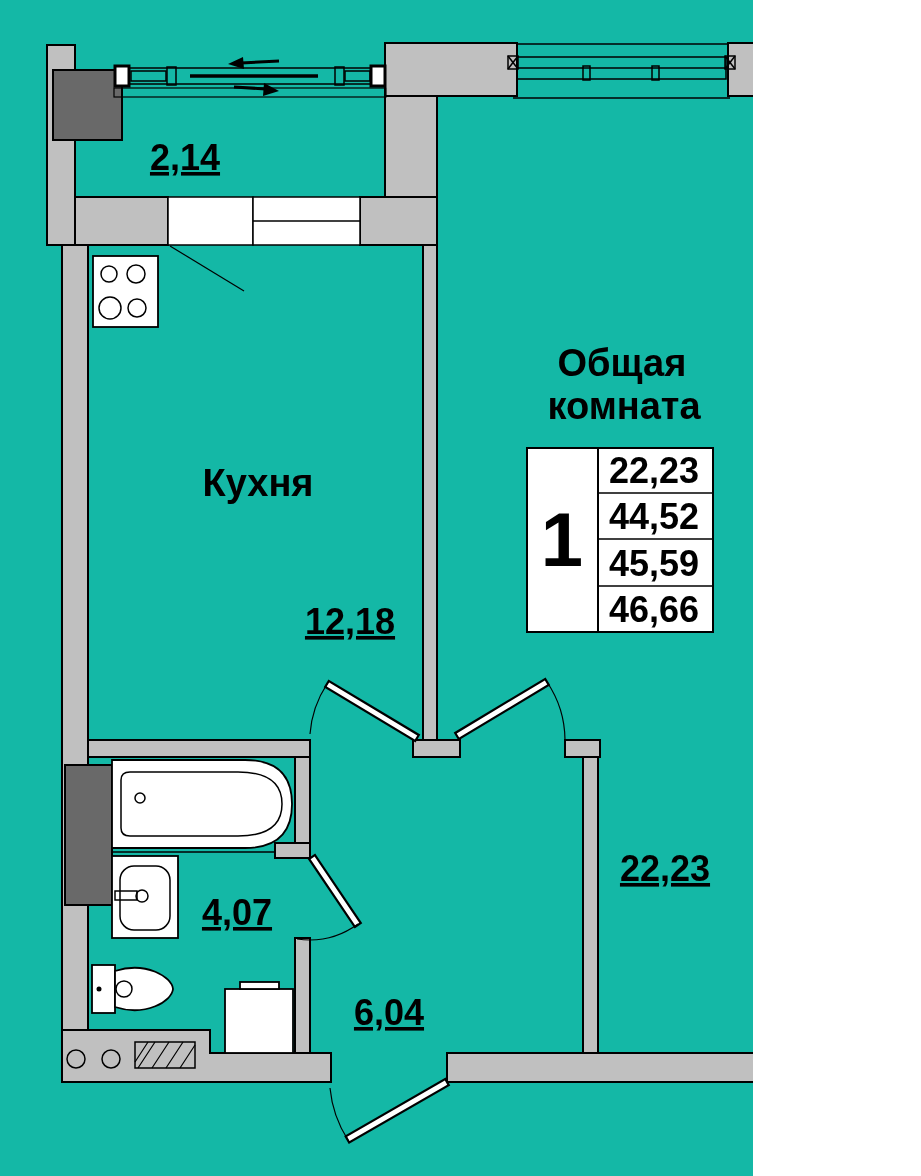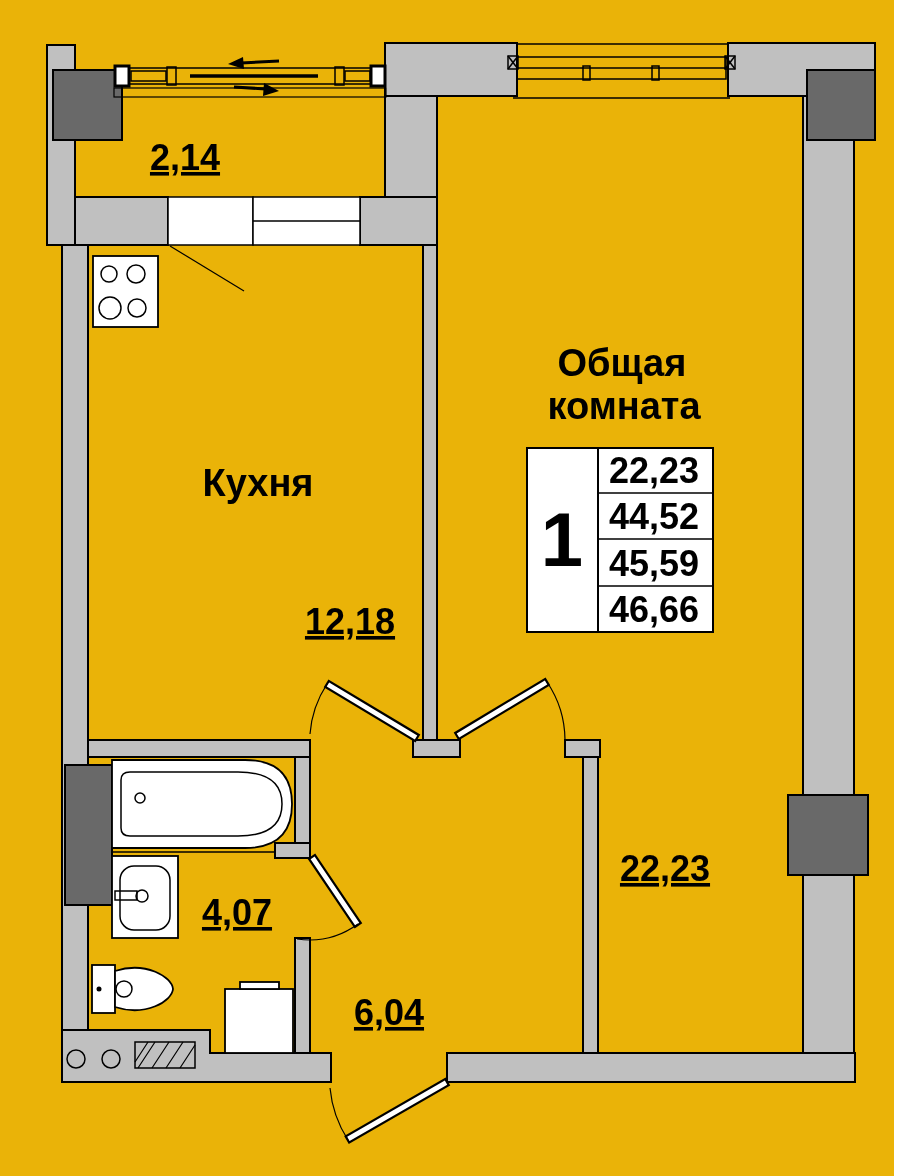--- a/index.html
+++ b/index.html
@@ -1,16 +1,16 @@
 <!DOCTYPE html>
 <html style="--wall: #c0c0c0; --column: #696969; --line: #000000; --background: #ffffff;"><head>
 <meta charset="utf-8">
 <style>
   html,body{margin:0;padding:0;background:#fff;}
-  .stage{width:894px;height:1176px;position:relative;background:#eab308;overflow:hidden;}
+  .stage{width:753px;height:1176px;position:relative;background:#14b8a6;overflow:hidden;}
   svg{display:block;}
   .wall{fill:var(--wall,#c0c0c0);stroke:#000;stroke-width:2;}
   .column{fill:var(--column,#696969);stroke:#000;stroke-width:2;}
   .opening{fill:#fff;stroke:#000;stroke-width:1.5;}
   .ln{stroke:#000;stroke-width:1.5;fill:none;}
   .ln2{stroke:#000;stroke-width:2;fill:none;}
   .bold-ln{stroke:#000;stroke-width:3.5;fill:none;}
   .fixture{fill:#fff;stroke:#000;stroke-width:1.8;}
   .leaf{fill:#fff;stroke:#000;stroke-width:2.2;}
   .arc{stroke:#000;stroke-width:1.2;fill:none;}

